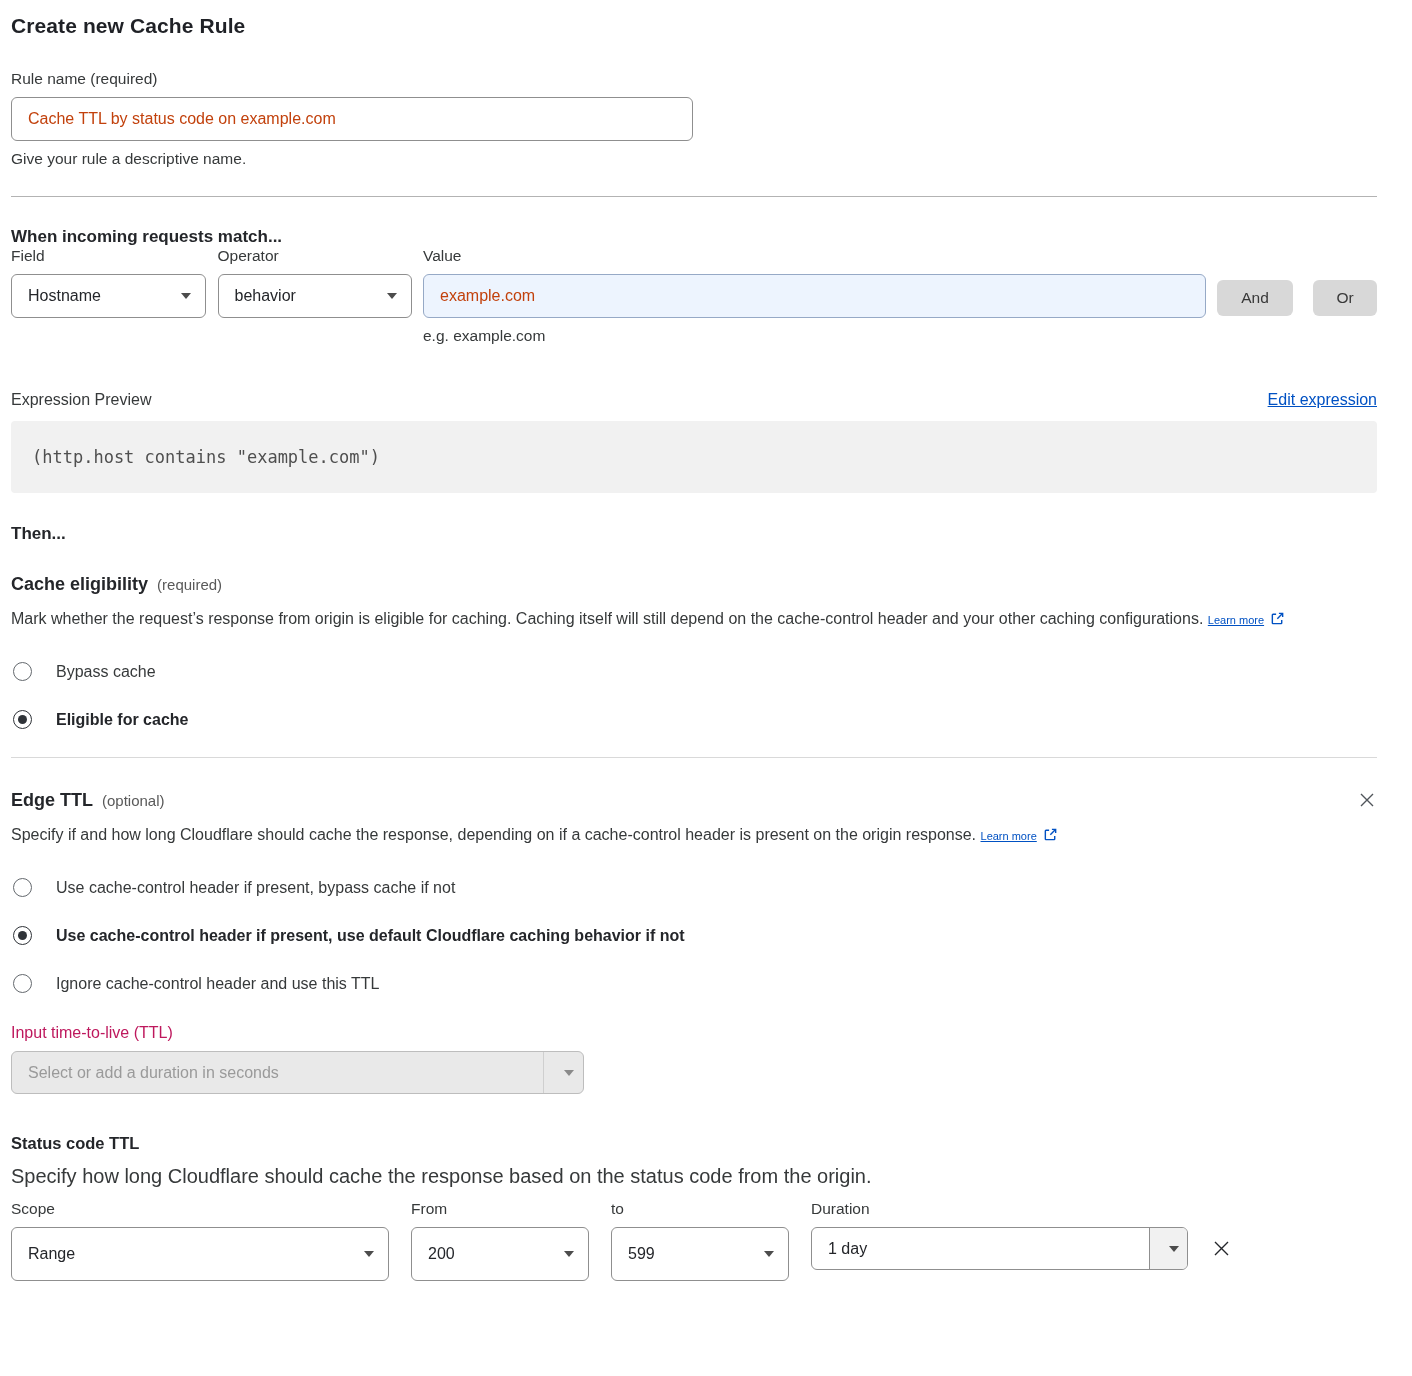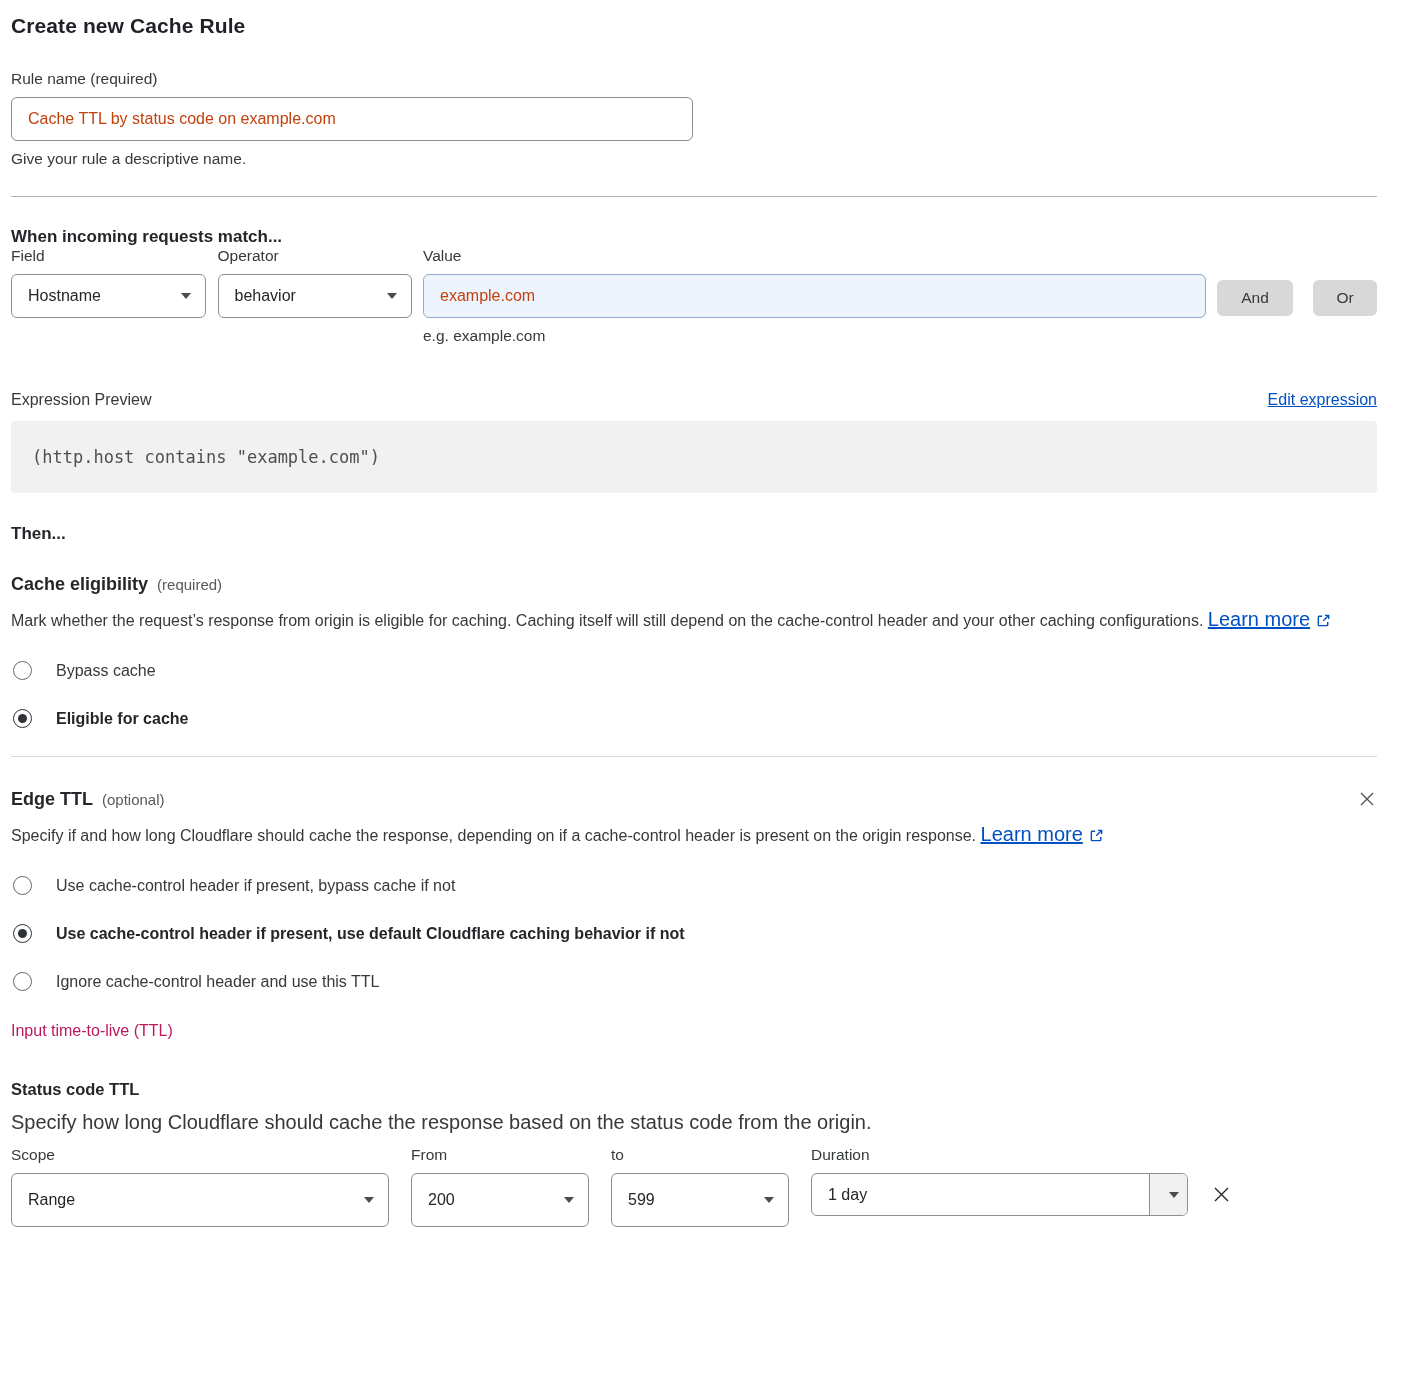--- a/index.html
+++ b/index.html
@@ -56,21 +56,21 @@
     display:flex; align-items:center; padding:0 21px;
     font-family:"DejaVu Sans Mono", monospace; font-size:17px; color:#4f4f4f;
   }
 
   .then-heading { font-size:17px; font-weight:700; color:#24262a; margin:31px 0 0 0; }
 
   .block-title-row { display:flex; align-items:baseline; margin-top:30px; }
   .block-title { font-size:18px; font-weight:700; color:#24262a; }
   .block-tag { font-size:15px; color:#595959; margin-left:9px; }
   .para { font-size:16px; line-height:28px; color:#36393a; margin-top:10px; max-width:1340px; }
-  .para a.link { font-size:20px;margin-top:16px; }
+  .para a.link { font-size:11px;margin-top:16px; }
   .ext-icon { display:inline-block; vertical-align:-2px; margin-left:6px; }
 
   .radio-row { display:flex; align-items:center; margin-top:29px; cursor:pointer; }
   .radio-row.first { margin-top:26px; }
   .radio {
     width:19px; height:19px; border-radius:50%; border:1.5px solid #64696e; background:#fff;
     flex:none; margin-left:2px; display:flex; align-items:center; justify-content:center;
   }
   .radio.selected { border-color:#2f3338; }
   .radio .dot { width:9.5px; height:9.5px; border-radius:50%; background:#2f3338; display:none; }
@@ -205,20 +205,26 @@
         <span class="dot"></span>
       </span>
     <span class="radio-label bold">Use cache-control header if present, use default Cloudflare caching behavior if not</span>
   </div>
   <div class="radio-row">
     <span class="radio"></span>
     <span class="radio-label">Ignore cache-control header and use this TTL</span>
   </div>
 
   <div class="ttl-label">Input time-to-live (TTL)</div>
+  <div class="combo disabled" aria-disabled="true">
+    <span class="combo-text">Select or add a duration in seconds</span>
+    <span class="combo-arrow">
+        <span class="caret muted"></span>
+      </span>
+  </div>
 
   <div class="status-title">Status code TTL</div>
   <div class="status-para">Specify how long Cloudflare should cache the response based on the status code from the origin.</div>
 
   <div class="status-grid">
     <div class="col col-scope">
       <div class="field-label">Scope</div>
       <div class="select">
         <span>Range</span>
         <span class="caret"></span>

